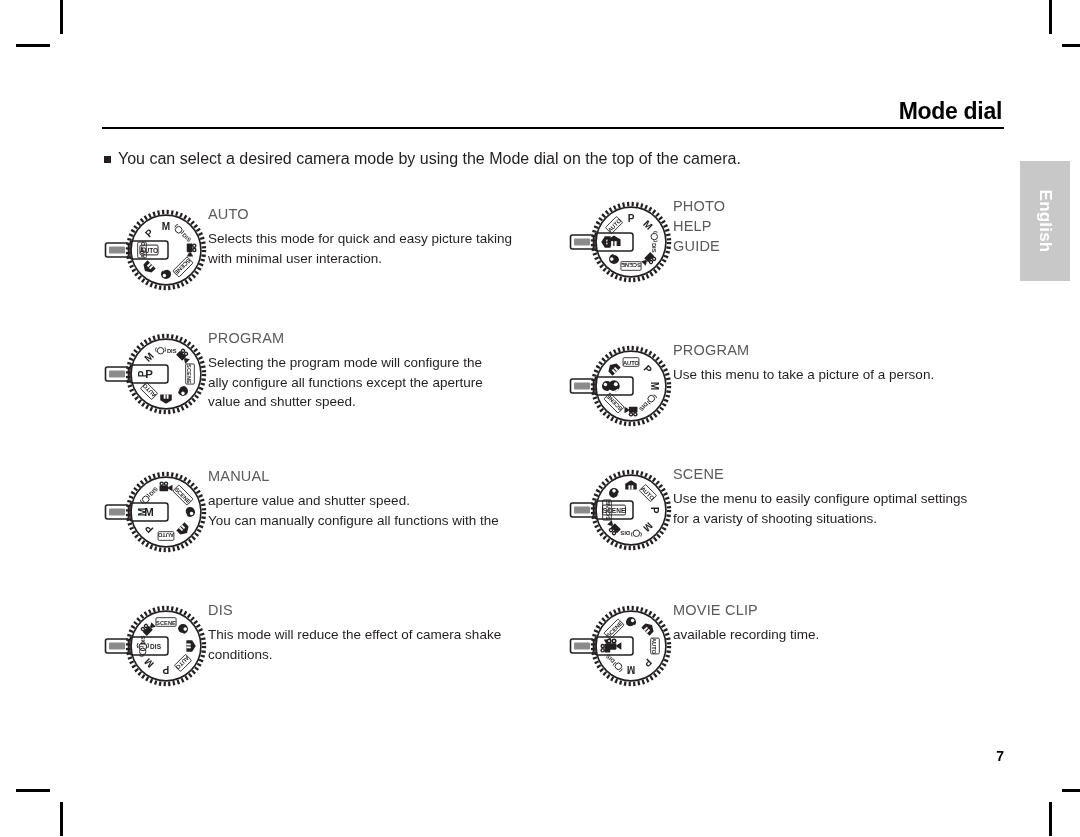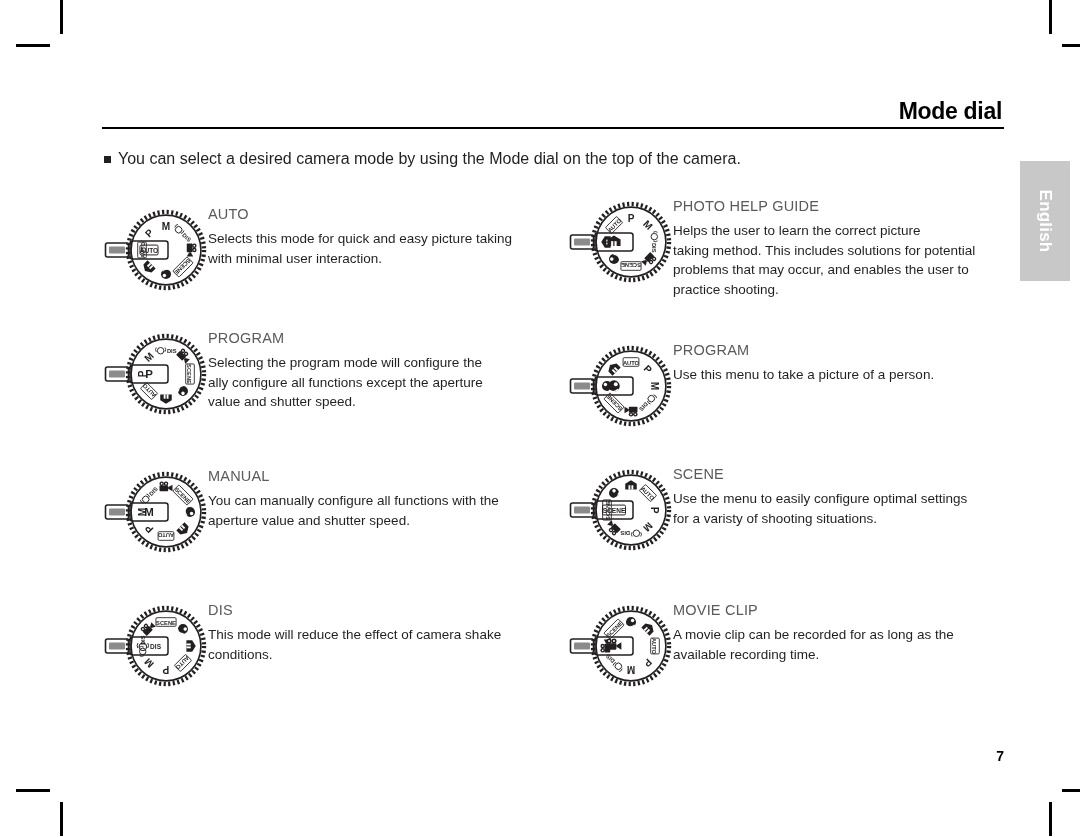--- a/index.html
+++ b/index.html
@@ -390,22 +390,22 @@
             </g>
             <rect x="26" y="37" width="38" height="18" rx="2.5" fill="none" stroke="#231f20" stroke-width="1.5"></rect>
             <g transform="translate(45,46) scale(0.82)">
               <text x="0" y="5" text-anchor="middle" font-family="Liberation Sans, sans-serif" font-size="14" font-weight="bold" fill="#231f20">M</text>
             </g>
           </svg>
         </div>
         <div class="entry-text">
           <div class="entry-title">MANUAL</div>
           <div class="entry-body">
+            <div>aperture value and shutter speed.</div>
             <div>You can manually configure all functions with the</div>
-            <div>aperture value and shutter speed.</div>
           </div>
         </div>
       </div>
       <div class="entry col-l" style="top: 600px;">
         <div class="entry-dial">
           <svg class="dial-svg" width="104" height="92" viewBox="0 0 104 92" xmlns="http://www.w3.org/2000/svg">
             <g>
               <rect x="1.5" y="39" width="23" height="14" rx="2" fill="none" stroke="#231f20" stroke-width="1.6"></rect>
               <rect x="5" y="42.5" width="16" height="7" rx="1" fill="#8b8b8b"></rect>
             </g>
@@ -545,26 +545,20 @@
               <g fill="#231f20">
                 <path d="M -8 5 L -8 -3 L 0 -8 L 8 -3 L 8 5 z"></path>
                 <rect x="-3.5" y="-1" width="2.6" height="6" fill="#fff"></rect>
                 <rect x="0.6" y="-1" width="2.6" height="6" fill="#fff"></rect>
               </g>
             </g>
           </svg>
         </div>
         <div class="entry-text">
           <div class="entry-title">PHOTO HELP GUIDE</div>
-          <div class="entry-body">
-            <div>Helps the user to learn the correct picture</div>
-            <div>taking method. This includes solutions for potential</div>
-            <div>problems that may occur, and enables the user to</div>
-            <div>practice shooting.</div>
-          </div>
         </div>
       </div>
       <div class="entry col-r" style="top: 340px;">
         <div class="entry-dial">
           <svg class="dial-svg" width="104" height="92" viewBox="0 0 104 92" xmlns="http://www.w3.org/2000/svg">
             <g>
               <rect x="1.5" y="39" width="23" height="14" rx="2" fill="none" stroke="#231f20" stroke-width="1.6"></rect>
               <rect x="5" y="42.5" width="16" height="7" rx="1" fill="#8b8b8b"></rect>
             </g>
             <circle cx="62" cy="46" r="38" fill="none" stroke="#231f20" stroke-width="4.4" stroke-dasharray="2.2 2.4"></circle>
@@ -783,21 +777,20 @@
                 <circle cx="0" cy="-6" r="3.1"></circle>
                 <circle cx="-6" cy="-6" r="1.2" fill="#fff"></circle>
                 <circle cx="0" cy="-6" r="1.2" fill="#fff"></circle>
               </g>
             </g>
           </svg>
         </div>
         <div class="entry-text">
           <div class="entry-title">MOVIE CLIP</div>
           <div class="entry-body">
-            <div>A movie clip can be recorded for as long as the</div>
             <div>available recording time.</div>
           </div>
         </div>
       </div>
     </div>
 
   <div class="page-no">7</div>
 
 </div>
 

